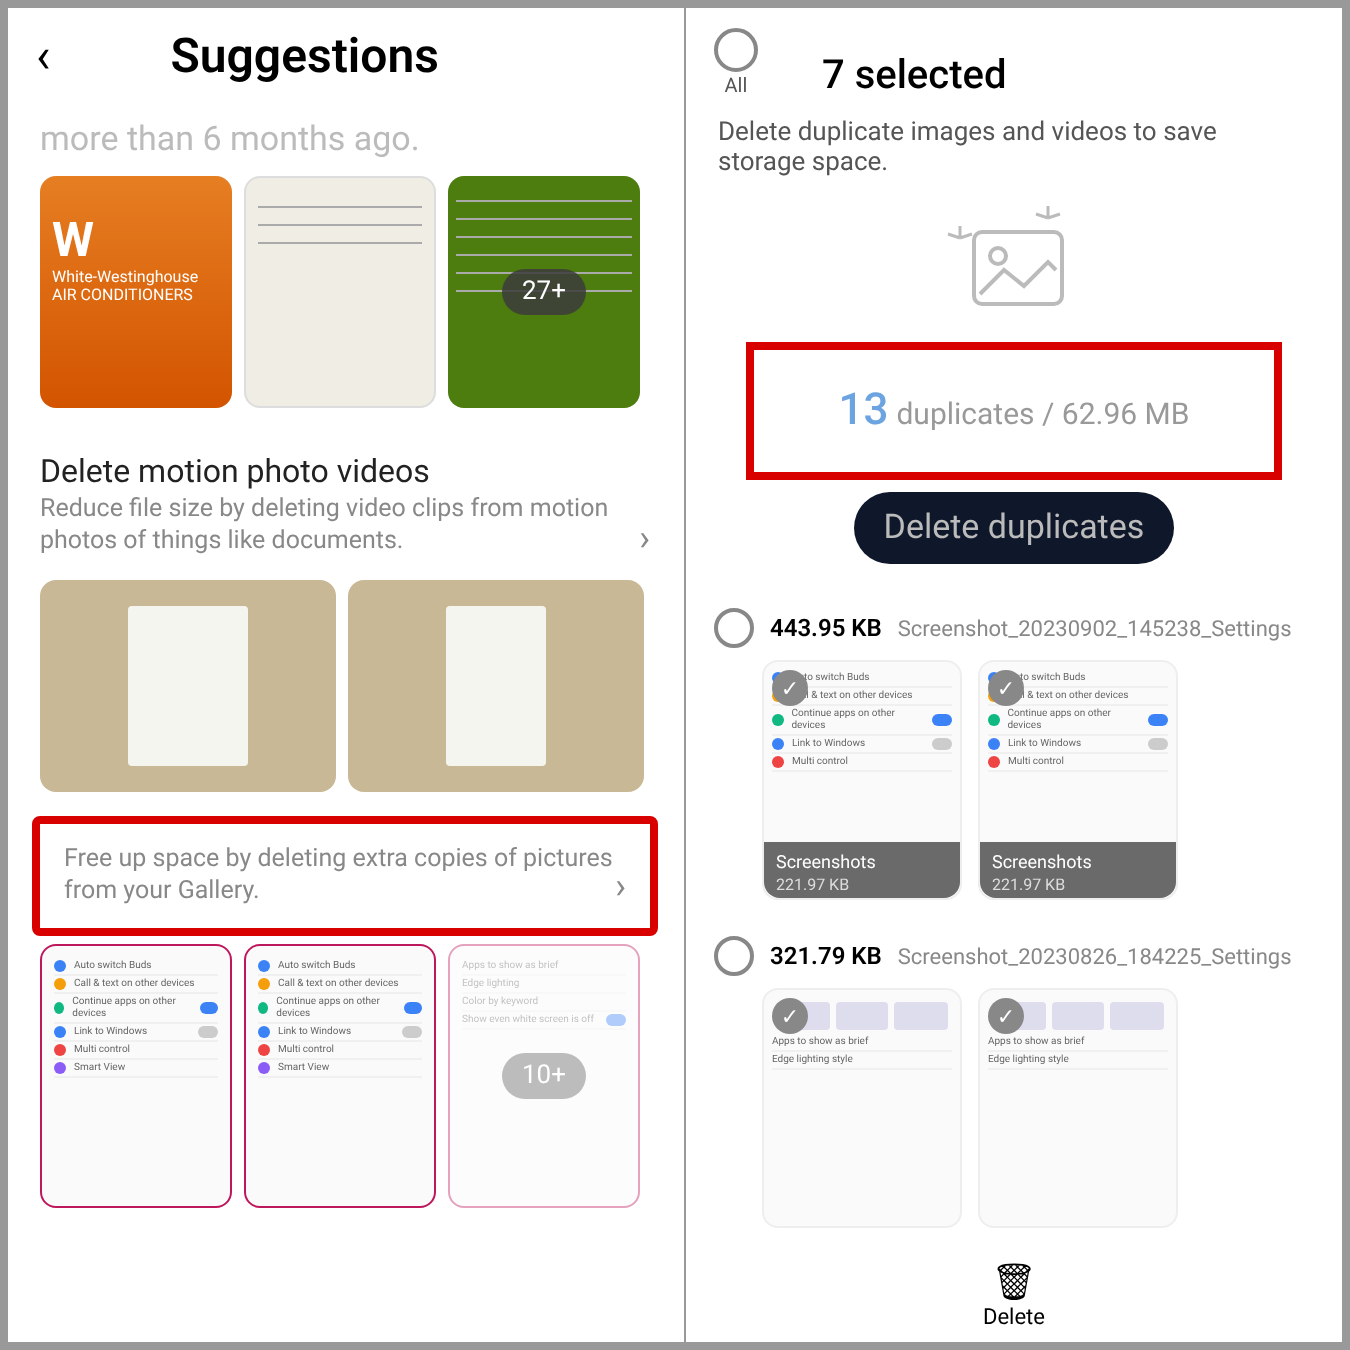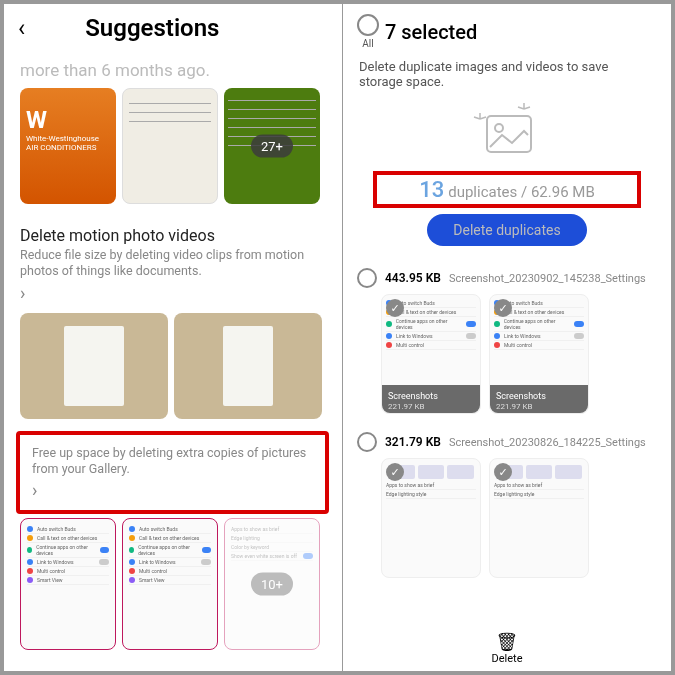--- a/index.html
+++ b/index.html
@@ -17,46 +17,46 @@
   .faded { padding: 0 16px; color: #bbb; font-size: 17px; margin-top: 8px; }
   .thumbs { display: flex; gap: 6px; padding: 8px 16px; }
   .thumb { width: 96px; height: 116px; border-radius: 8px; position: relative; }
   .t-orange { background: linear-gradient(#e67e22, #d35400); }
   .logo { color: #fff; font-size: 8px; padding: 18px 6px; }
   .bigW { font-size: 24px; font-weight: bold; }
   .paper { background: #f0ede4; border: 1px solid #ddd; padding: 6px; }
   .scribble { border-bottom: 1px solid #aaa; height: 9px; }
   .note { background: #4d7c0f; padding: 4px; }
   .badge { position: absolute; top: 50%; left: 50%; transform: translate(-50%,-50%); background: rgba(60,60,60,0.85); color: #fff; border-radius: 16px; padding: 4px 10px; font-size: 13px; }
-  .section { padding: 14px 16px 6px; display: flex; justify-content: space-between; align-items: flex-start; flex-direction: column; }
+  .section { padding: 14px 16px 6px; display: flex; justify-content: space-between; align-items: flex-end; }
   .stitle { font-size: 16px; color: #222; margin-bottom: 2px; }
   .sdesc { font-size: 12.5px; color: #888; line-height: 1.3; }
   .chev { color: #888; font-size: 18px; margin-top: 2px; }
   .thumbs2 { display: flex; gap: 6px; padding: 4px 16px; }
   .card { width: 148px; height: 106px; background: #c9b896; border-radius: 8px; display: flex; align-items: center; justify-content: center; }
   .inner-card { width: 60px; height: 80px; background: #f5f5f0; border-radius: 2px; }
   .redbox { border: 4px solid #d90000; border-radius: 4px; margin: 8px 12px 0; }
   .thumbs3 { display: flex; gap: 6px; padding: 4px 16px 8px; }
   .scr { width: 96px; height: 132px; background: #fafafa; border-radius: 8px; padding: 6px; position: relative; border:1px solid #be185d; }
   .row { display: flex; align-items: center; gap: 4px; font-size: 5px; color: #666; padding: 2px 0; border-bottom: 1px solid #f0f0f0; }
   .dot { width:6px;height:6px;border-radius:50%;background:#3b82f6;}
   .tog { width:10px;height:6px;border-radius:3px;background:#3b82f6;margin-left:auto;}
   .fade-scr { opacity: 0.4; }
   
   
-  .hdr2 { padding: 10px 14px; display: flex; align-items: center; gap: 6px; }
+  .hdr2 { padding: 10px 14px; display: flex; align-items: flex-end; gap: 32px; }
   .all-circle { width: 22px; height: 22px; border: 2px solid #888; border-radius: 50%; }
   .all-label { font-size: 10px; color: #555; margin-top:2px;}
   .sel-title { font-size: 20px; font-weight: 500; }
   .desc2 { padding: 0 16px; font-size: 13px; color: #555; }
   .illus { text-align: center; padding: 12px 0 6px; }
-  .redbox2 { border: 4px solid #d90000; margin: 4px 30px; padding: 2px 12px; text-align: center; }
+  .redbox2 { border: 4px solid #d90000; margin: 4px 30px; padding: 18px 12px; text-align: center; }
   .dupcount { color: #6ba4e0; font-size: 22px; font-weight: 500; }
   .dupln { color: #999; font-size: 15px; }
-  .dbtn { margin: 6px auto 18px; width: 160px; text-align:center; padding: 8px; background: #1d4ed8; color: #bbb; border-radius: 20px; font-size: 14px; }
+  .dbtn { margin: 6px auto 18px; width: 160px; text-align:center; padding: 8px; background: #0f172a; color: #bbb; border-radius: 20px; font-size: 17px; }
   .group { padding: 4px 14px; }
   .ghdr { display: flex; align-items: center; gap: 8px; font-size: 12px; }
   .gcirc { width: 20px; height: 20px; border: 2px solid #888; border-radius: 50%; }
   .gsize { font-weight: 600; }
   .gname { color: #888; font-size: 11px; white-space:nowrap; overflow:hidden;}
   .gthumbs { display: flex; gap: 8px; padding: 6px 0 10px 24px; }
   .gthumb { width: 100px; height: 120px; background: #fafafa; border-radius: 8px; position: relative; border:1px solid #eee; padding: 4px; }
   .gthumb.dark::after { content:''; position:absolute; left:0;right:0;bottom:0;height:28px;background:rgba(80,80,80,0.85);border-radius:0 0 8px 8px;}
   .ov-label { position: absolute; bottom: 12px; left: 6px; color: #fff; font-size: 9px; z-index:2;}
   .ov-size { position: absolute; bottom: 2px; left: 6px; color: #ddd; font-size: 8px; z-index:2;}

